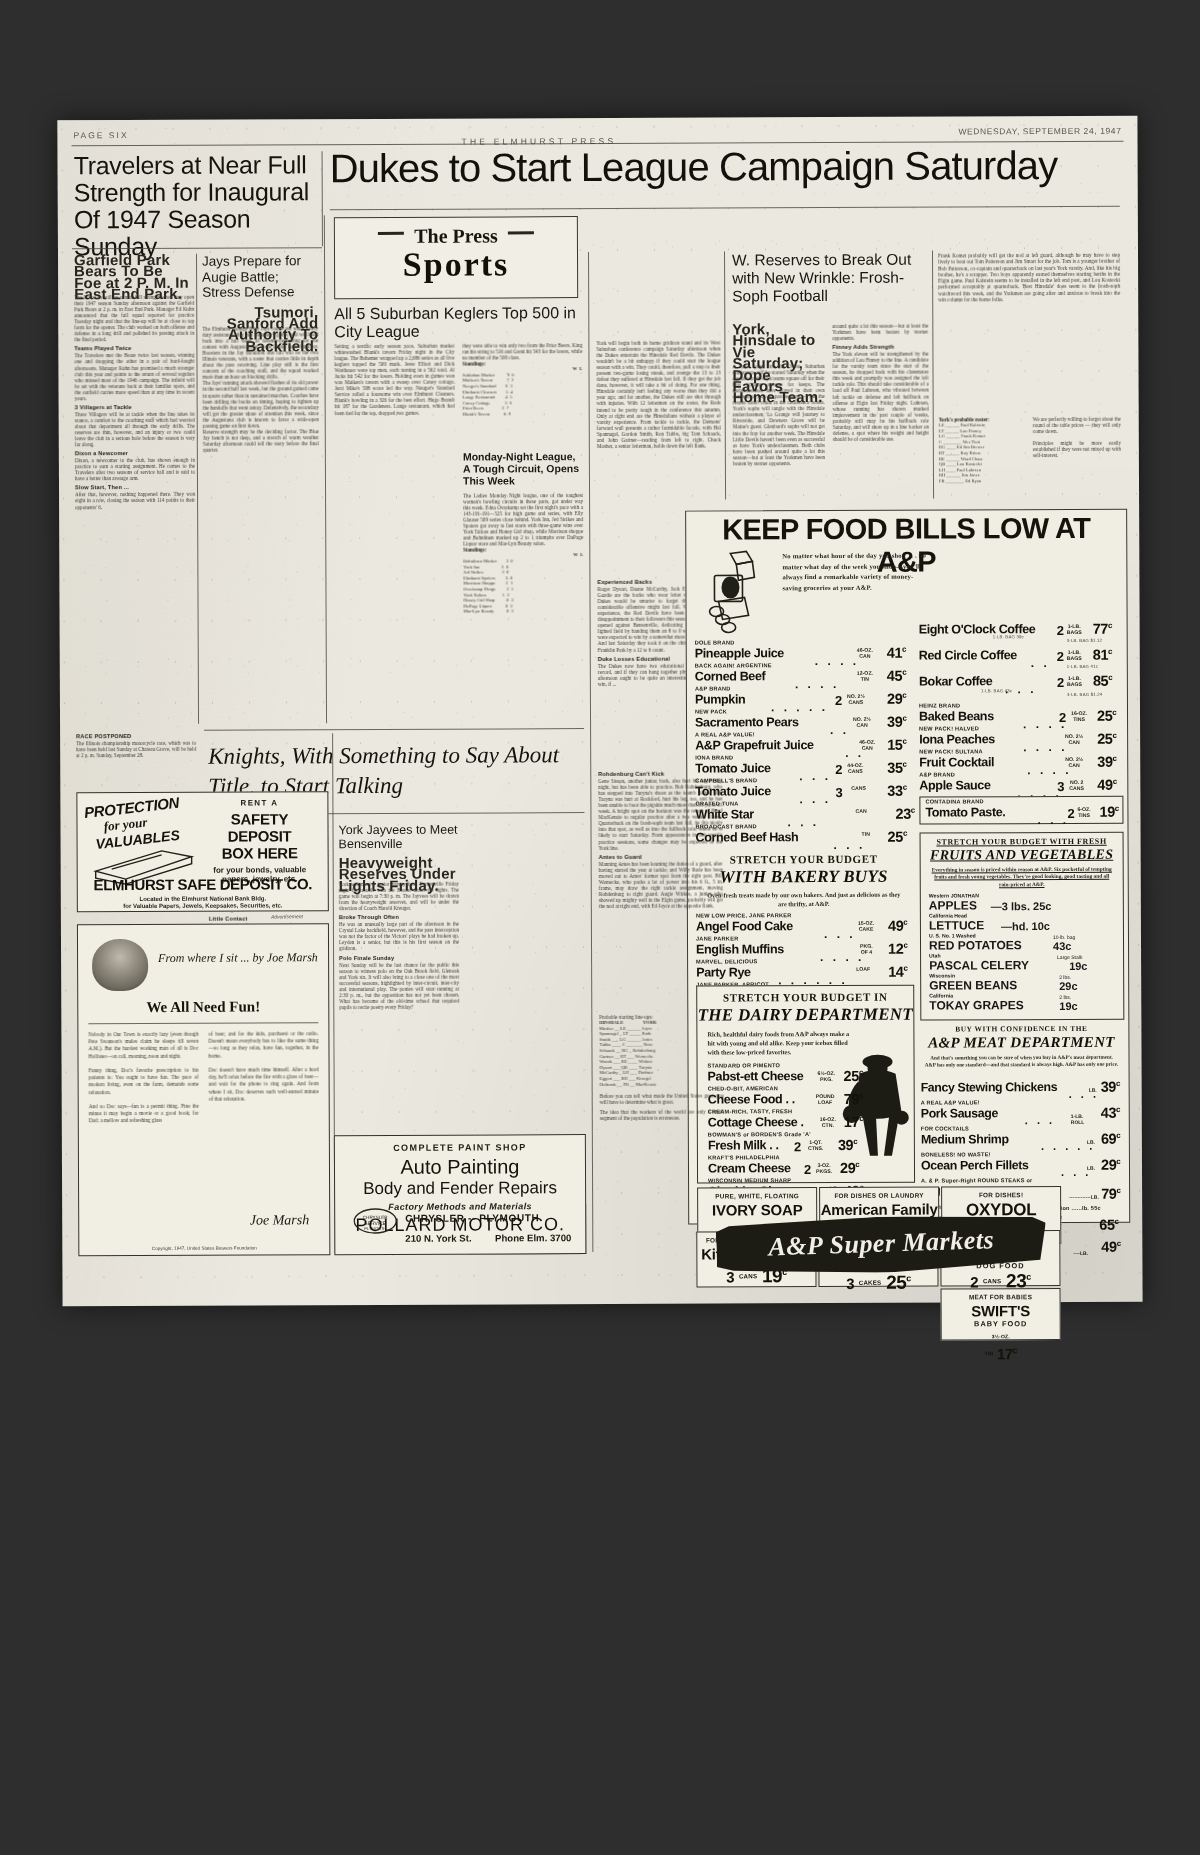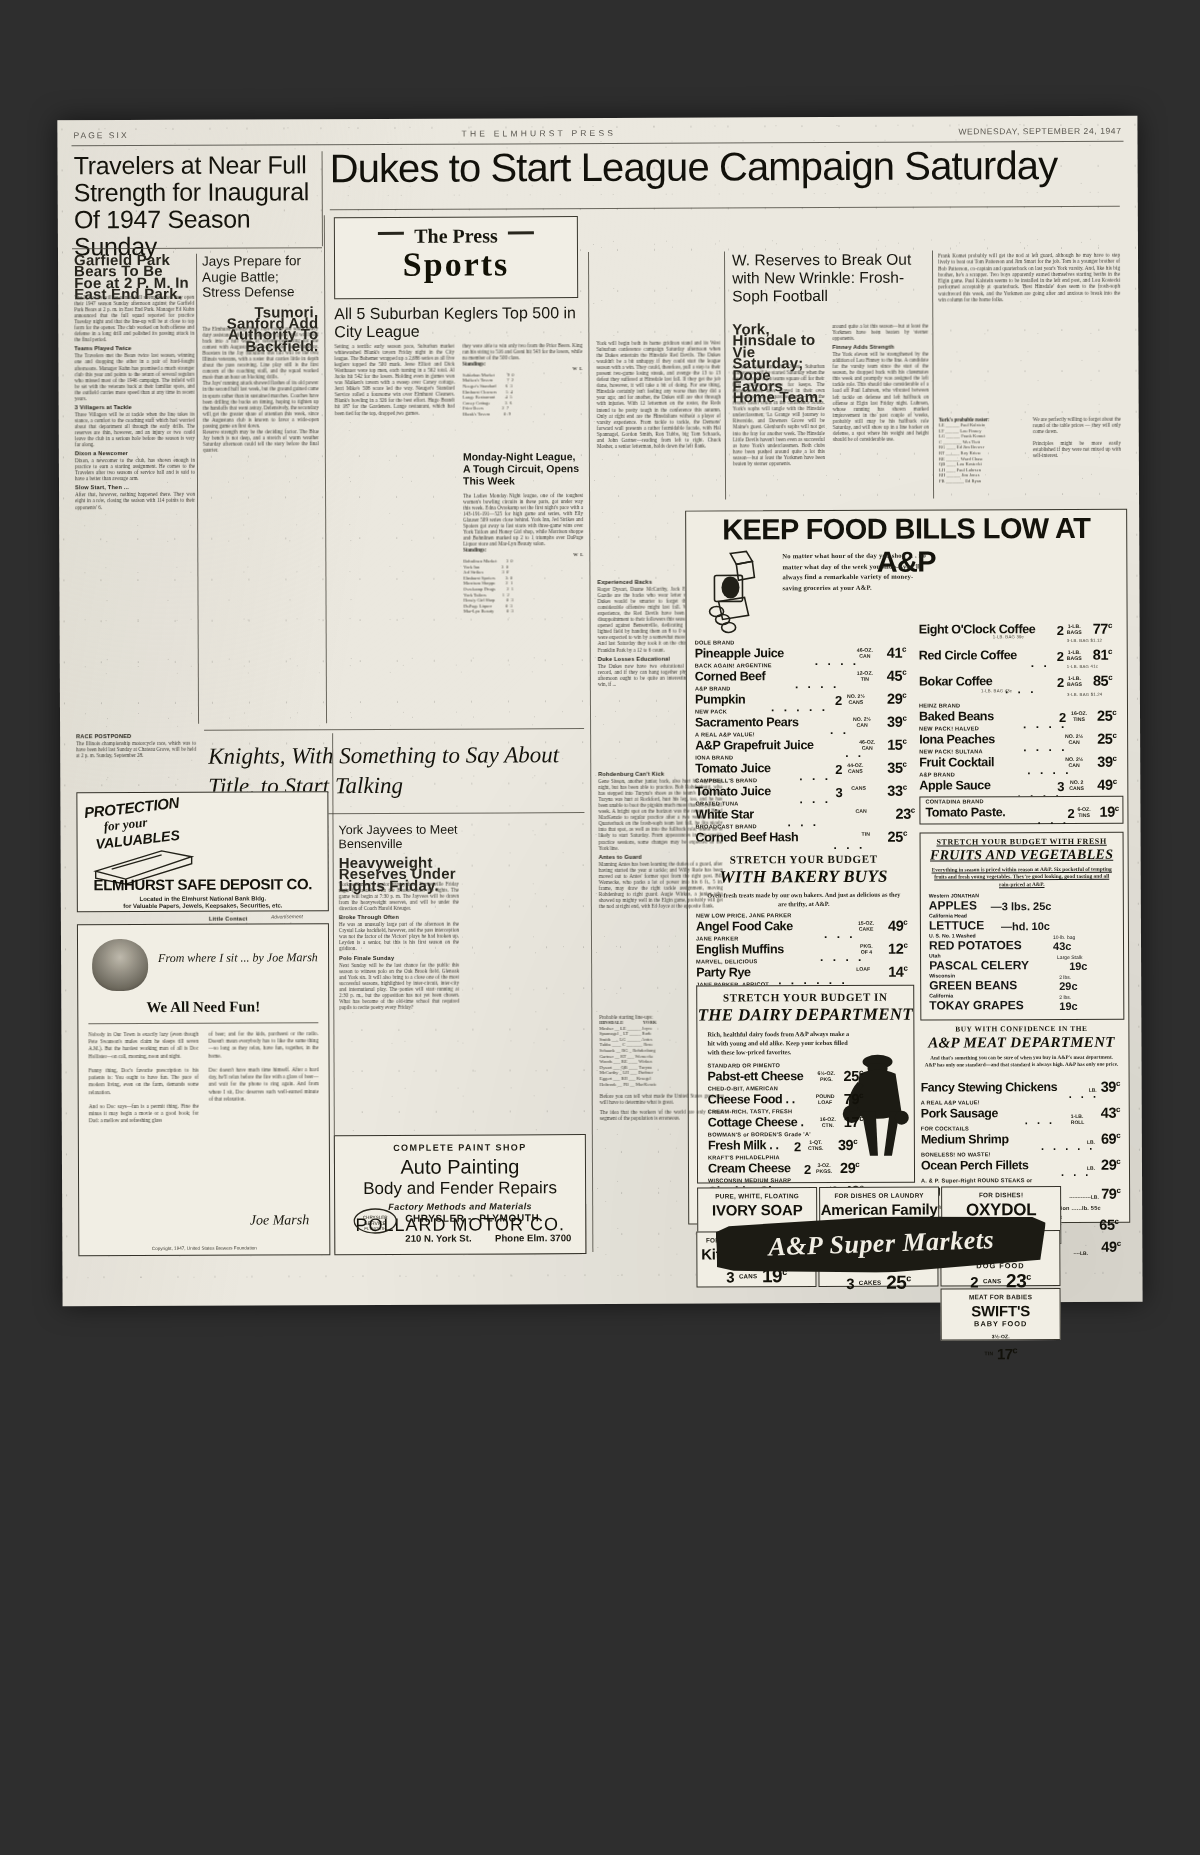--- a/index.html
+++ b/index.html
@@ -25,21 +25,21 @@
         radial-gradient(circle at 78% 15%, rgba(0,0,0,.45) .5px, transparent .6px),
         radial-gradient(circle at 30% 85%, rgba(0,0,0,.4) .5px, transparent .6px),
         radial-gradient(circle at 65% 44%, rgba(0,0,0,.35) .5px, transparent .6px);
       background-size:37px 41px,53px 47px,61px 59px,43px 67px,71px 53px;}
 
   .sheet{position:absolute;left:14px;top:10px;width:1052px;height:1166px;color:#1a1a18;}
 
   
   .folio{position:absolute;left:0;top:0;width:100%;height:16px;font-size:8.5px;letter-spacing:2px;color:#5a5750;}
   .folio .l{position:absolute;left:2px;top:0;}
-  .folio .c{position:absolute;left:390px;top:0;letter-spacing:3.2px;}
+  .folio .c{position:absolute;left:390px;top:8px;letter-spacing:3.2px;}
   .folio .r{position:absolute;right:2px;top:0;letter-spacing:.6px;}
   .folio-rule{position:absolute;left:0;top:15px;width:100%;height:1px;background:#3a3832;opacity:.75;}
 
   
   .hl-left{position:absolute;left:2px;top:22px;width:246px;font-size:25px;line-height:27px;
            font-weight:400;letter-spacing:-.3px;color:#17160f;}
   .hl-main{position:absolute;left:258px;top:18px;width:790px;font-size:40px;line-height:42px;
            font-weight:400;letter-spacing:-.9px;color:#14130d;white-space:nowrap;}
 
   .vrule{position:absolute;background:#4a473f;opacity:.8;width:1px;}
@@ -756,20 +756,27 @@
           <div style="font-family:'Liberation Sans',sans-serif;font-style:italic;font-weight:700;font-size:14px;margin-left:8px;color:#17160e;">VALUABLES</div>
         </div>
         <svg style="position:absolute;left:14px;top:52px;" width="104" height="40" viewBox="0 0 104 40">
           <g fill="none" stroke="#23221a" stroke-width="1.4">
             <path d="M4 26 L70 6 L100 12 L34 34 Z"></path>
               <path d="M4 26 L4 33 L34 39 L34 34"></path>
             <path d="M100 12 L100 19 L34 39"></path>
               <path d="M20 24 L70 10"></path>
           </g>
         </svg>
+        <div style="position:absolute;right:10px;top:6px;width:116px;text-align:center;">
+          <div style="font-size:8px;font-weight:700;letter-spacing:1.4px;color:#26241c;">RENT A</div>
+          <div style="font-size:15px;font-weight:700;letter-spacing:-.3px;color:#16150e;margin-top:3px;">SAFETY DEPOSIT</div>
+          <div style="font-size:15px;font-weight:700;letter-spacing:-.3px;color:#16150e;">BOX HERE</div>
+          <div style="font-size:8px;font-weight:700;color:#26241c;margin-top:4px;">for your bonds, valuable</div>
+          <div style="font-size:8px;font-weight:700;color:#26241c;">papers, jewelry, etc.</div>
+        </div>
         <div style="position:absolute;left:0;right:0;bottom:18px;text-align:center;font-size:15px;font-weight:700;letter-spacing:-.4px;color:#14130c;">ELMHURST SAFE DEPOSIT CO.</div>
         <div style="position:absolute;left:0;right:0;bottom:9px;text-align:center;font-size:6px;font-weight:700;color:#2c2a22;">Located in the Elmhurst National Bank Bldg.</div>
         <div style="position:absolute;left:0;right:0;bottom:2px;text-align:center;font-size:6px;font-weight:700;color:#2c2a22;">for Valuable Papers, Jewels, Keepsakes, Securities, etc.</div>
       </div>
       <div style="position:absolute;left:196px;top:784px;font-size:5px;font-style:italic;color:#55524a;">Advertisement</div>
 
       <div class="ad marsh" style="left:2px;top:794px;width:250px;height:330px;">
         <div class="avatar" style="left:14px;top:14px;"></div>
         <div class="t1" style="position:absolute;left:80px;top:26px;">From where I sit ... by Joe Marsh</div>
         <div class="t2" style="position:absolute;left:0;right:0;top:74px;text-align:center;">We All Need Fun!</div>

